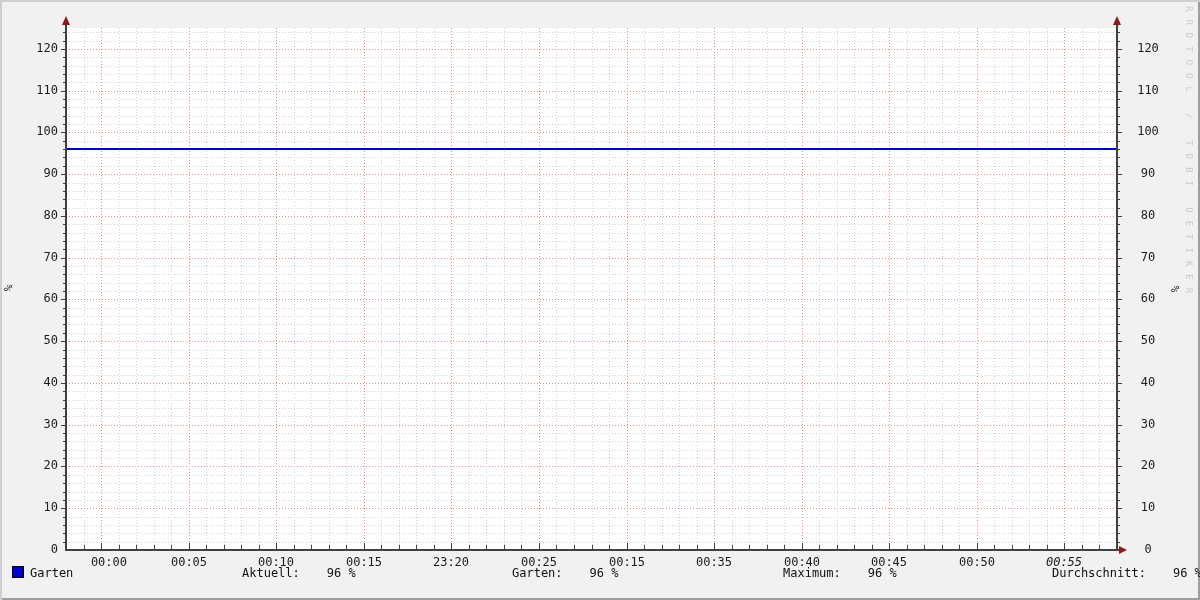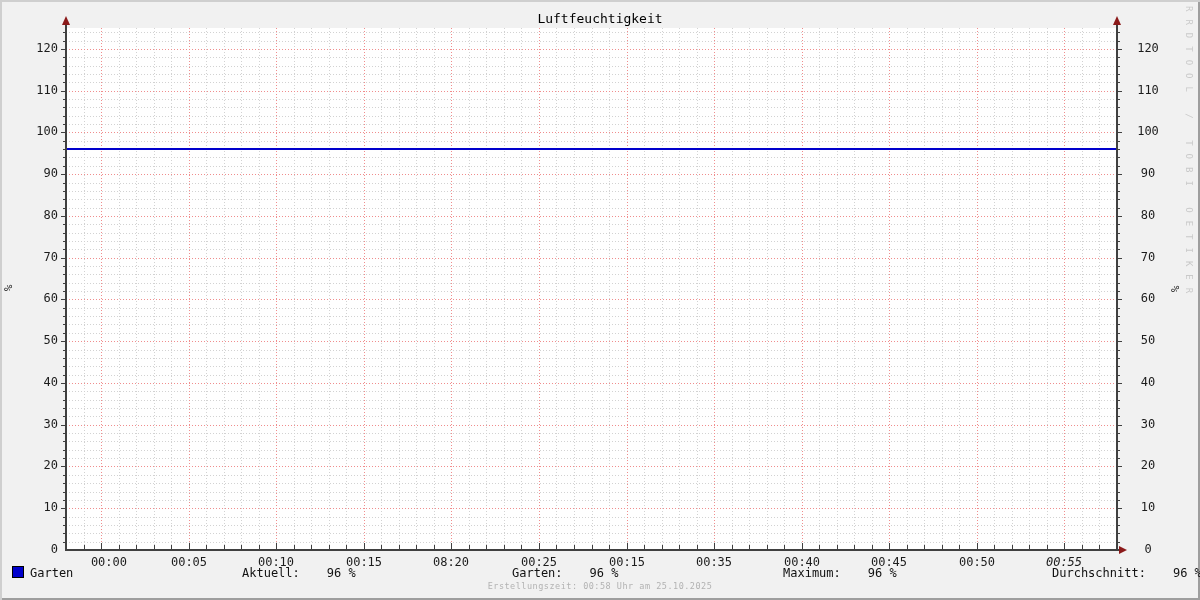--- a/index.html
+++ b/index.html
@@ -348,21 +348,20 @@
       <line x1="1118" y1="49" x2="1122" y2="49" stroke="#404040" stroke-width="1"></line>
       <line x1="63" y1="41" x2="65" y2="41" stroke="#404040" stroke-width="1"></line>
       <line x1="1118" y1="41" x2="1120" y2="41" stroke="#404040" stroke-width="1"></line>
       <line x1="63" y1="32" x2="65" y2="32" stroke="#404040" stroke-width="1"></line>
       <line x1="1118" y1="32" x2="1120" y2="32" stroke="#404040" stroke-width="1"></line>
       <polygon points="62,25 70,25 66,16" fill="#8b1a1a" shape-rendering="auto"></polygon>
       <polygon points="1113,25 1121,25 1117,16" fill="#8b1a1a" shape-rendering="auto"></polygon>
       <polygon points="1119,546 1119,554 1127,550" fill="#8b1a1a" shape-rendering="auto"></polygon>
     </svg>
 
-  <div class="graph-title">Luftfeuchtigkeit</div>
 
   <div class="vunit vunit-left">%</div>
   <div class="vunit vunit-right">%</div>
 
   <div id="ylabels-left">
       <span class="tick ylab-l" style="top: 542px;">0</span>
       <span class="tick ylab-l" style="top: 500px;">10</span>
       <span class="tick ylab-l" style="top: 458px;">20</span>
       <span class="tick ylab-l" style="top: 417px;">30</span>
       <span class="tick ylab-l" style="top: 375px;">40</span>
@@ -388,21 +387,21 @@
       <span class="tick ylab-r" style="top: 166px;">90</span>
       <span class="tick ylab-r" style="top: 124px;">100</span>
       <span class="tick ylab-r" style="top: 83px;">110</span>
       <span class="tick ylab-r" style="top: 41px;">120</span>
     </div>
   <div id="xlabels">
       <span class="tick xlab" style="left: 75px; text-align: right;">00:00</span>
       <span class="tick xlab" style="left: 163px;">00:05</span>
       <span class="tick xlab" style="left: 250px;">00:10</span>
       <span class="tick xlab" style="left: 338px;">00:15</span>
-      <span class="tick xlab" style="left: 425px;">08:20</span>
+      <span class="tick xlab" style="left: 425px;">23:20</span>
       <span class="tick xlab" style="left: 513px;">00:25</span>
       <span class="tick xlab" style="left: 601px;">00:15</span>
       <span class="tick xlab" style="left: 688px;">00:35</span>
       <span class="tick xlab" style="left: 776px;">00:40</span>
       <span class="tick xlab" style="left: 863px;">00:45</span>
       <span class="tick xlab" style="left: 951px;">00:50</span>
       <span class="tick xlab" style="left: 1038px; font-style: italic;">00:55</span>
     </div>
 
   <div class="legend-swatch" style="background: rgb(0, 0, 204);"></div>
@@ -414,16 +413,15 @@
   <div class="stat stat-minimum">
     <span>Garten:</span><span class="val">96 %</span>
   </div>
   <div class="stat stat-maximum">
     <span>Maximum:</span><span class="val">96 %</span>
   </div>
   <div class="stat stat-durchschnitt">
     <span>Durchschnitt:</span><span class="val">96 %</span>
   </div>
 
-  <div class="footer">Erstellungszeit: 00:58 Uhr am 25.10.2025</div>
 
   <div class="watermark">RRDTOOL / TOBI OETIKER</div>
 </div>
 
 </body></html>

